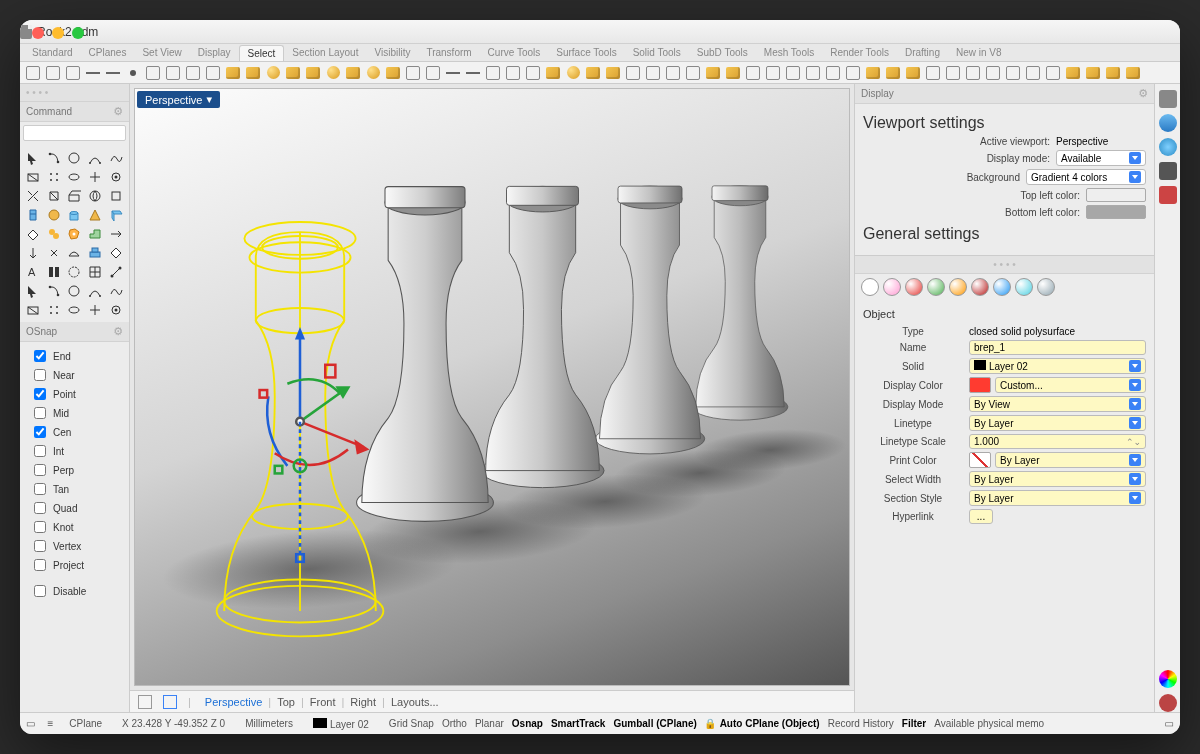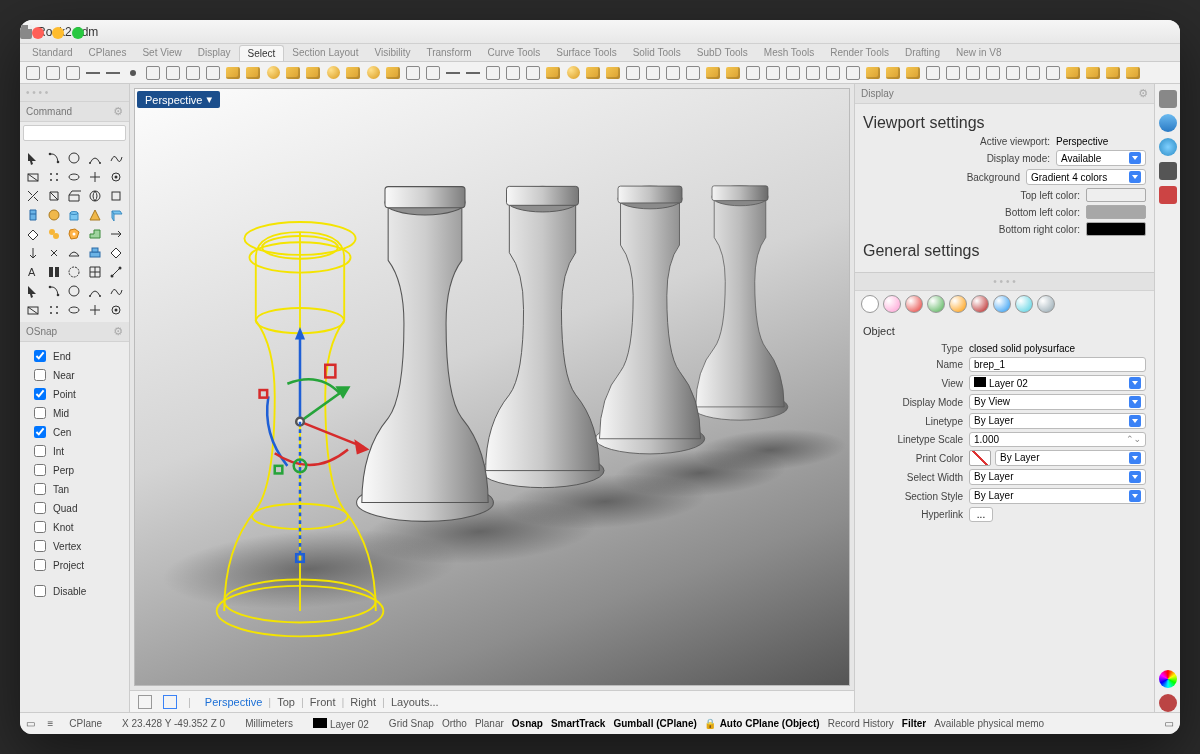--- a/index.html
+++ b/index.html
@@ -76,24 +76,24 @@
   .sel{background:#fff;border:1px solid #bbb;border-radius:3px;padding:1px 4px;font-size:10px;min-width:90px;
     display:inline-flex;align-items:center;justify-content:space-between;}
   .sel .dd{width:12px;height:12px;background:#3b82f6;border-radius:2px;position:relative;margin-left:4px;}
   .sel .dd::after{content:"";position:absolute;left:3px;top:4px;border-left:3px solid transparent;
     border-right:3px solid transparent;border-top:4px solid #fff;}
   .sw{width:60px;height:14px;border:1px solid #aaa;border-radius:2px;}
   .mat-row{display:flex;gap:4px;padding:4px 6px;flex-wrap:wrap;}
   .mat{width:18px;height:18px;border-radius:50%;border:1px solid #999;}
   .obj-panel{flex:1;padding:4px 8px 8px;overflow:auto;}
   .obj-row{display:flex;align-items:center;margin:3px 0;gap:6px;}
-  .obj-row .olbl{width:100px;text-align:right;color:#444;}
+  .obj-row .olbl{width:100px;text-align:center;color:#444;}
   .obj-row .oval{flex:1;}
-  .inp{background:#ffffff;border:1px solid #bbb;border-radius:3px;padding:1px 4px;font-size:10px;width:100%;
-    display:flex;justify-content:space-between;}
+  .inp{background:#fef9c3;border:1px solid #bbb;border-radius:3px;padding:1px 4px;font-size:10px;width:100%;
+    display:flex;align-items:center;justify-content:space-between;}
   .mini-dd{width:12px;height:12px;background:#3b82f6;border-radius:2px;position:relative;}
   .mini-dd::after{content:"";position:absolute;left:3px;top:4px;border-left:3px solid transparent;
     border-right:3px solid transparent;border-top:4px solid #fff;}
   .rs-strip{width:26px;background:#efefef;border-left:1px solid #ccc;display:flex;flex-direction:column;
     align-items:center;padding-top:6px;gap:6px;}
   .rs-ico{width:18px;height:18px;border-radius:3px;}
   
   .status{height:22px;border-top:1px solid #ccc;background:#f1f1f1;display:flex;align-items:center;
     font-size:10px;color:#555;padding:0 6px;gap:12px;overflow:hidden;white-space:nowrap;}
   .status .stat-item{padding:1px 4px;}
@@ -794,24 +794,20 @@
         </div>
         <div id="color-rows">
             <div class="disp-row">
               <span class="lbl">Top left color:</span>
               <span class="sw" style="background:#eeeeee"></span>
             </div>
             <div class="disp-row">
               <span class="lbl">Bottom left color:</span>
               <span class="sw" style="background:#a7a7a7"></span>
             </div>
-            <div class="disp-row">
-              <span class="lbl">Bottom right color:</span>
-              <span class="sw" style="background:#000000"></span>
-            </div>
           </div>
 
         <h4>General settings</h4>
       </div>
 
       <div class="panel-head" style="justify-content:center;color:#bbb">• • • •</div>
       <div class="mat-row" id="mat-row">
           <div class="mat" style="background: radial-gradient(circle at 30% 30%, rgb(255, 255, 255), rgb(255, 255, 255));"></div>
           <div class="mat" style="background: radial-gradient(circle at 30% 30%, rgb(255, 255, 255), rgb(255, 155, 210));"></div>
           <div class="mat" style="background: radial-gradient(circle at 30% 30%, rgb(255, 255, 255), rgb(229, 57, 53));"></div>
@@ -834,29 +830,39 @@
         <div class="obj-row">
             <span class="olbl">Name</span>
           <span class="oval">
               <span class="inp">
                 <span>brep_1</span>
               </span>
             </span>
           </div>
 
         <div class="obj-row">
-            <span class="olbl">View</span>
+            <span class="olbl">Solid</span>
           <span class="oval">
               <span class="inp">
             <span><span style="display:inline-block;width:12px;height:10px;background:#000;margin-right:3px"></span><span>Layer 02</span></span>
             <span class="mini-dd"></span>
               </span>
             </span>
           </div>
 
+        <div class="obj-row">
+            <span class="olbl">Display Color</span>
+          <span class="oval" style="display:flex;gap:4px">
+            <span style="width:22px;height:16px;background:#ff3b30;border:1px solid #aaa;border-radius:2px"></span>
+            <span class="inp" style="flex:1">
+                <span>Custom...</span>
+                <span class="mini-dd"></span>
+              </span>
+          </span>
+          </div>
 
         <div class="obj-row">
             <span class="olbl">Display Mode</span>
           <span class="oval">
               <span class="inp">
                 <span>By View</span>
                 <span class="mini-dd"></span>
               </span>
             </span>
           </div>

